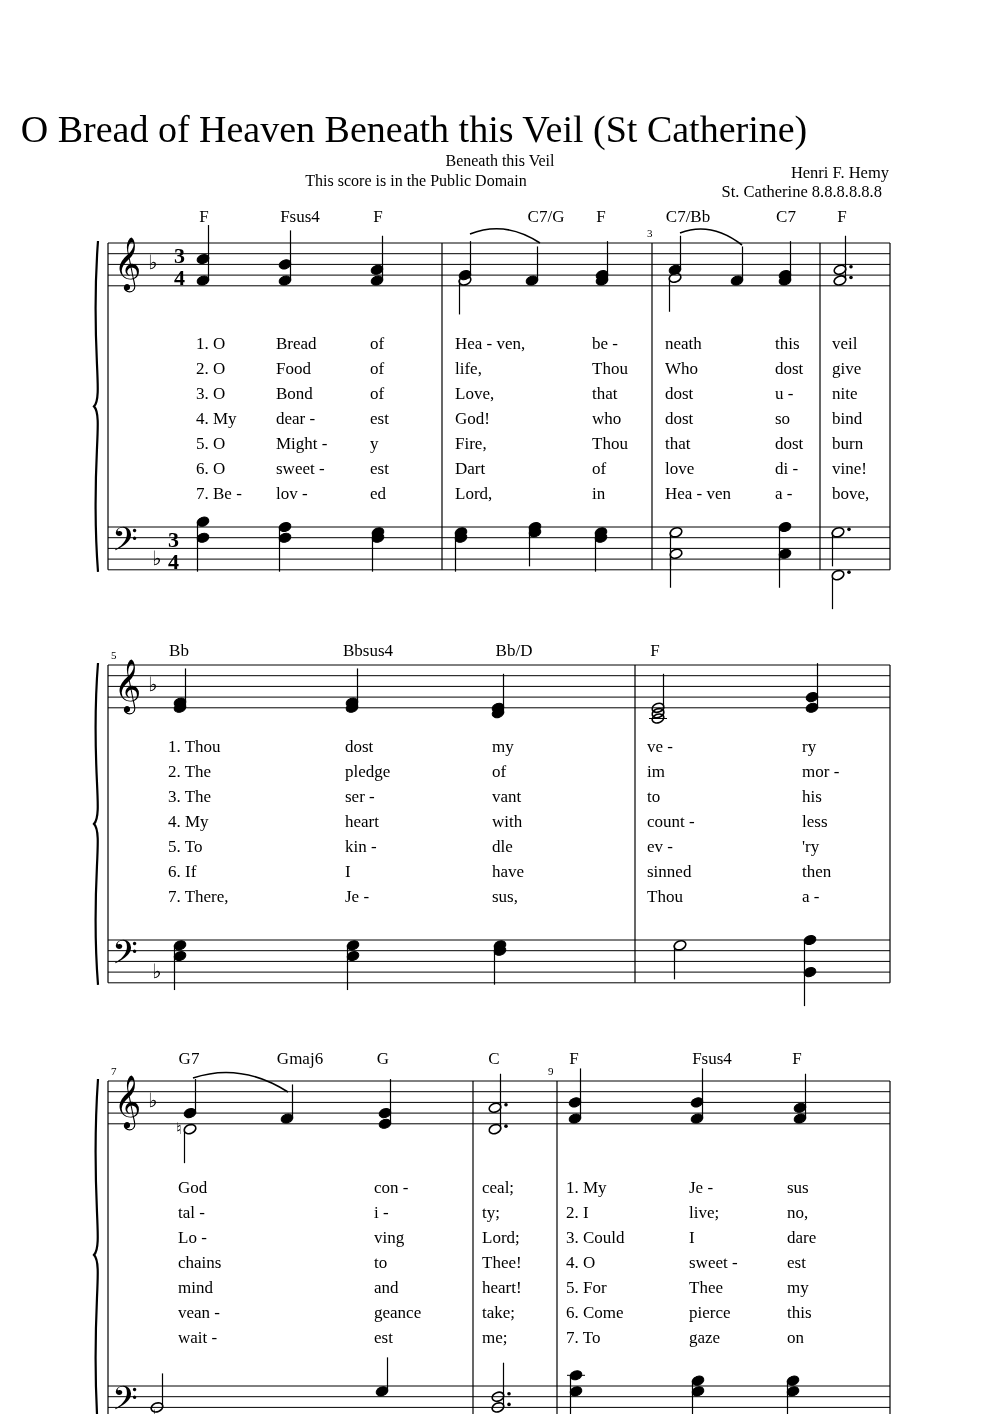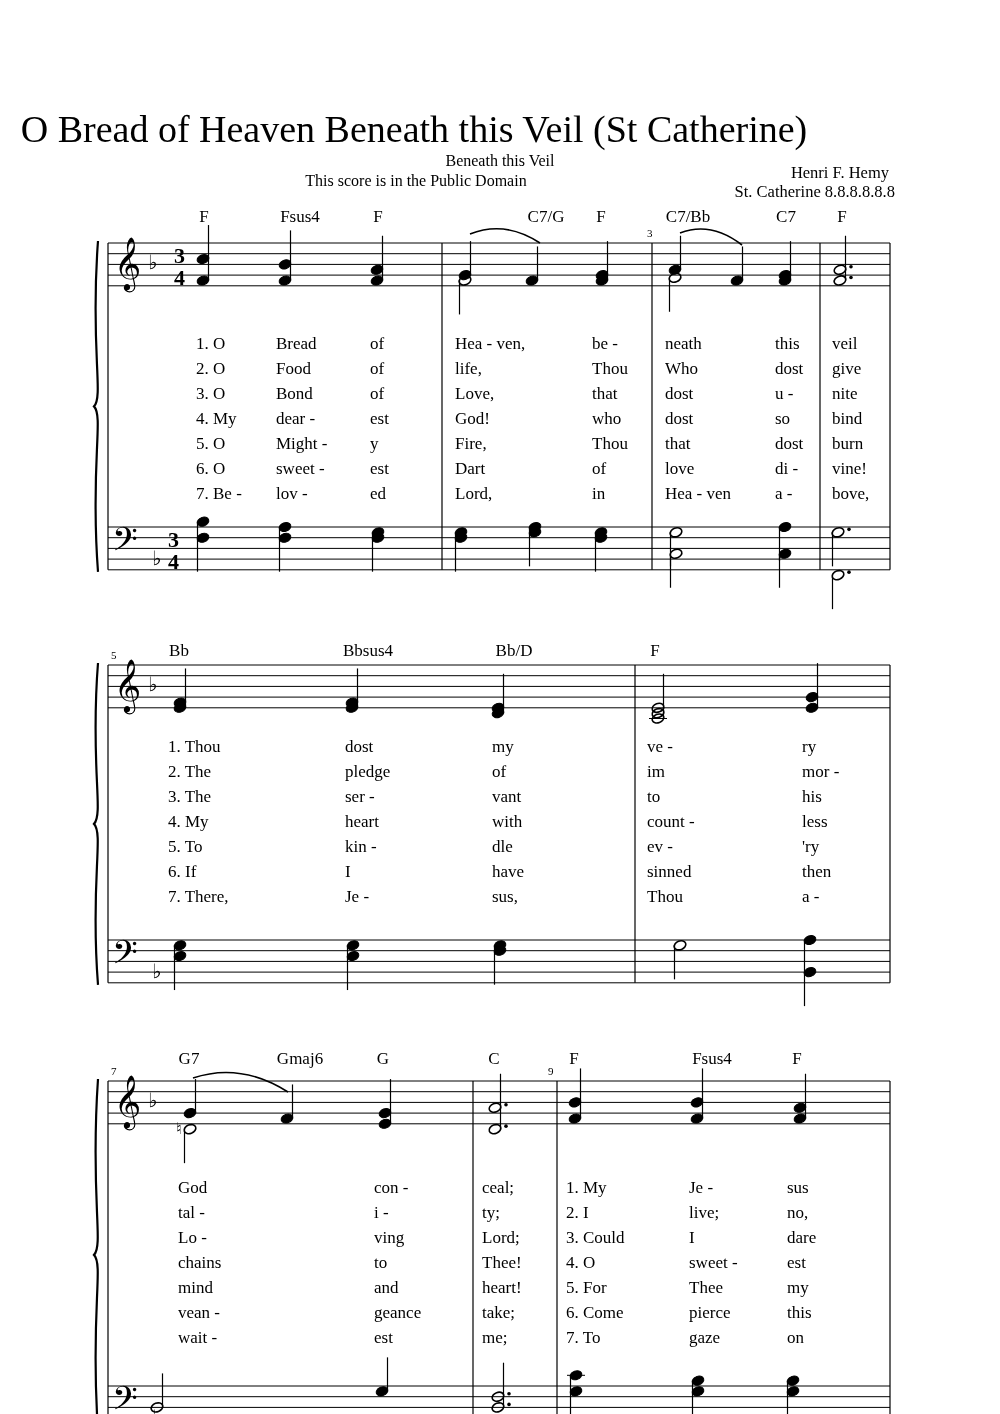--- a/index.html
+++ b/index.html
@@ -3,21 +3,21 @@
 <meta charset="utf-8">
 <style>
   html, body { margin:0; padding:0; background:#ffffff; }
   body { width:1000px; height:1414px; overflow:hidden; position:relative;
          font-family:"Liberation Serif", "DejaVu Serif", serif; color:#000; }
   .abs { position:absolute; white-space:nowrap; }
   #title { left:0; width:828px; top:106px; text-align:center; font-size:38px; line-height:46px; }
   #subtitle { left:0; width:1000px; top:152px; text-align:center; font-size:16px; line-height:18px; }
   #subtitle span { position:relative; left:0;margin-top:25px; }
   #composer { right:111px; top:163px; font-size:16.5px; line-height:19px; text-align:left; }
-  #meter { right:105px; top:182px; font-size:16.5px; line-height:19px; text-align:right; }
+  #meter { right:118px; top:182px; font-size:16.5px; line-height:19px; text-align:right; }
   #copyright { left:0; width:832px; top:172px; text-align:center; font-size:16px; line-height:18px; }
   svg { position:absolute; left:0; top:0; }
 </style>
 </head>
 <body>
 
 <div id="title" class="abs">O Bread of Heaven Beneath this Veil (St Catherine)</div>
 <div id="subtitle" class="abs"><span>Beneath this Veil</span></div>
 <div id="copyright" class="abs">This score is in the Public Domain</div>
 <div id="composer" class="abs">Henri F. Hemy</div>

